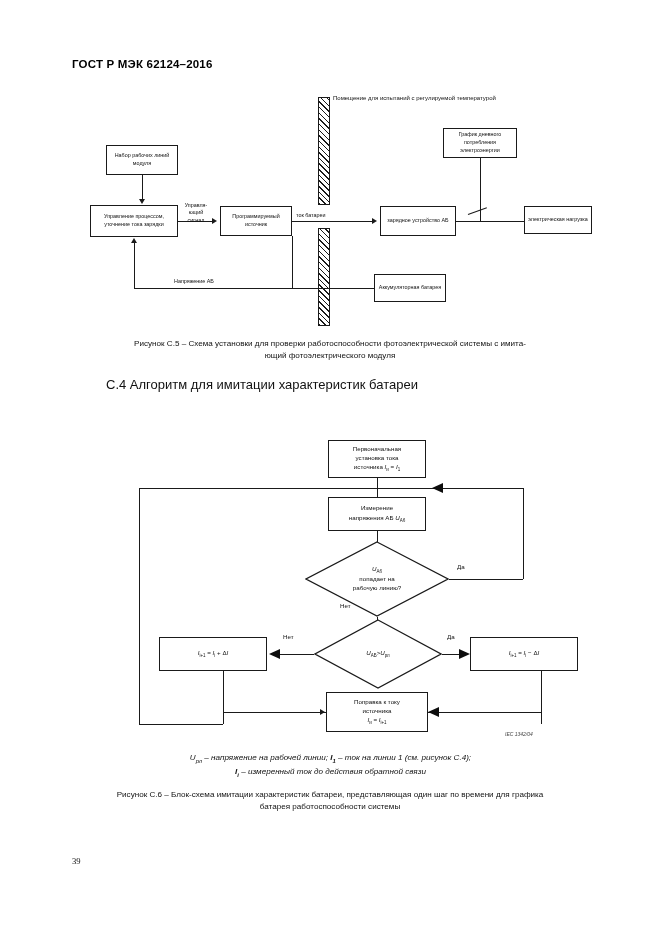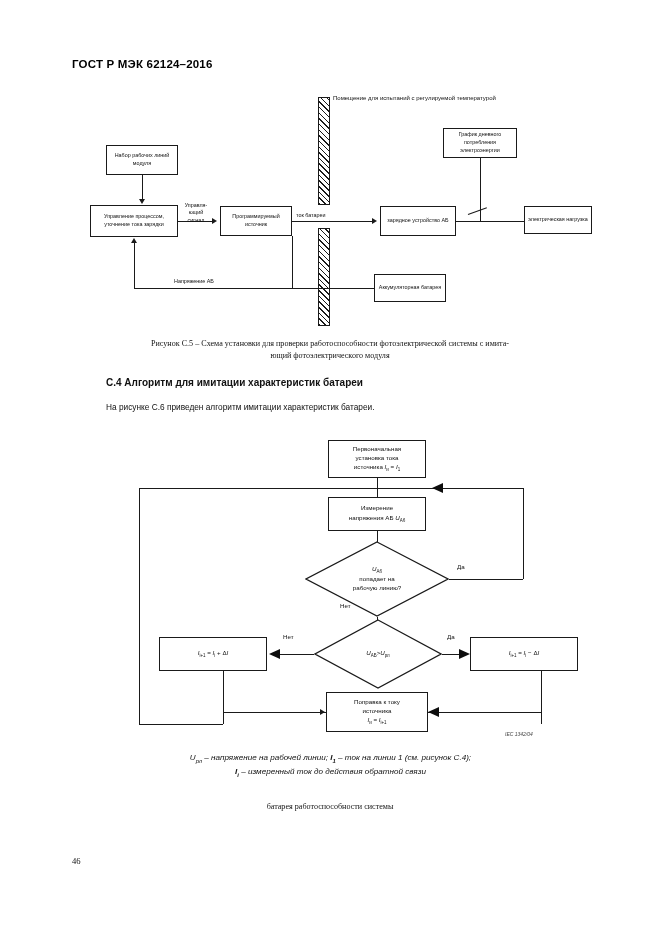--- a/index.html
+++ b/index.html
@@ -114,26 +114,25 @@
     white-space: nowrap;
     color: #111;
   }
   
   .caption {
     position: absolute;
     font-size: 8.1px;
     line-height: 1.5;
     text-align: center;
     color: #111;
-    font-family: Liberation Serif, serif;
   }
   .heading {
     position: absolute;
-    font-size: 10px;
-    font-weight: bold;
+    font-size: 13px;
+    font-weight: normal;
     color: #111;
   }
   .para {
     position: absolute;
     font-size: 8.3px;
     color: #111;
   }
   .notation {
     position: absolute;
     font-size: 8.1px;
@@ -262,21 +261,20 @@
 
     <div class="line-v" style="left:592px; top:221px; height:0px;"></div>
   </div>
 
   <div class="caption" style="left:70px; top:338px; width:520px;">
     <span>Рисунок С.5 – Схема установки для проверки работоспособности фотоэлектрической системы с имита-</span><br>
     <span>ющий фотоэлектрического модуля</span>
   </div>
 
   <div class="heading" style="left:106px; top:377px;">С.4 Алгоритм для имитации характеристик батареи</div>
-  <div class="para" style="left:106px; top:402px;">На рисунке С.6 приведен алгоритм имитации характеристик батареи.</div>
 
   <div class="fig" style="left:0px; top:0px; width:661px; height:760px;">
 
     <div class="fbox" style="left:328px; top:440px; width:98px; height:38px;">
       <span>Первоначальная</span>
       <span>установка тока</span>
       <span>
         <span>источника</span>
         <var>I</var><sub>и</sub> = <var>I</var><sub>1</sub>
       </span>
@@ -371,19 +369,19 @@
   <div class="notation" style="left:0px; top:752px;">
     <div>
       <var>U</var><sub>рл</sub> – напряжение на рабочей линии; <b><var>I</var><sub>1</sub></b> – ток на линии 1 (см. рисунок С.4);
     </div>
     <div>
       <b><var>I</var><sub>i</sub></b> – измеренный ток до действия обратной связи
     </div>
   </div>
 
   <div class="caption" style="left:70px; top:789px; width:520px;">
-    <br>
+    <span>Рисунок С.6 – Блок-схема имитации характеристик батареи, представляющая один шаг по времени для графика</span><br>
     <span>батарея работоспособности системы</span>
   </div>
 
-  <div class="pageno">46</div>
+  <div class="pageno">39</div>
 
 </div>
 
 </body></html>

